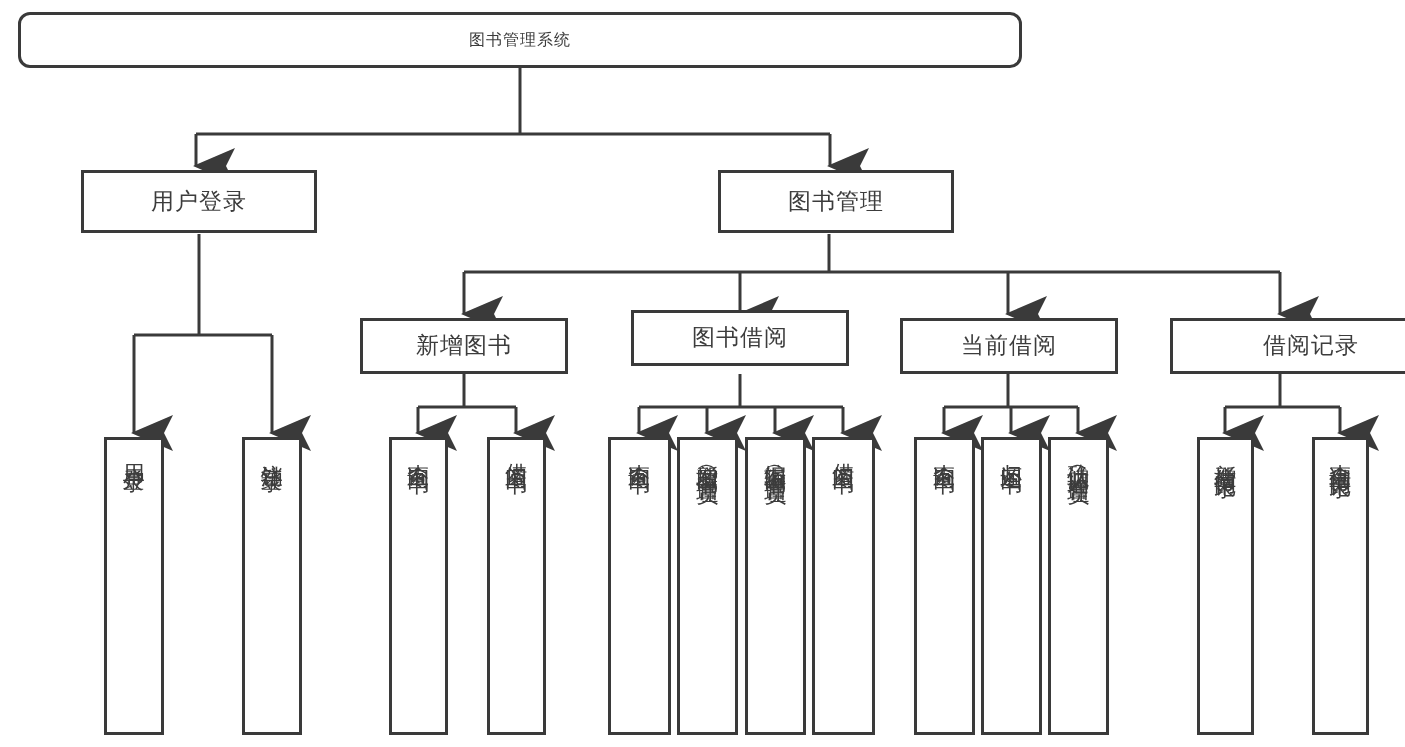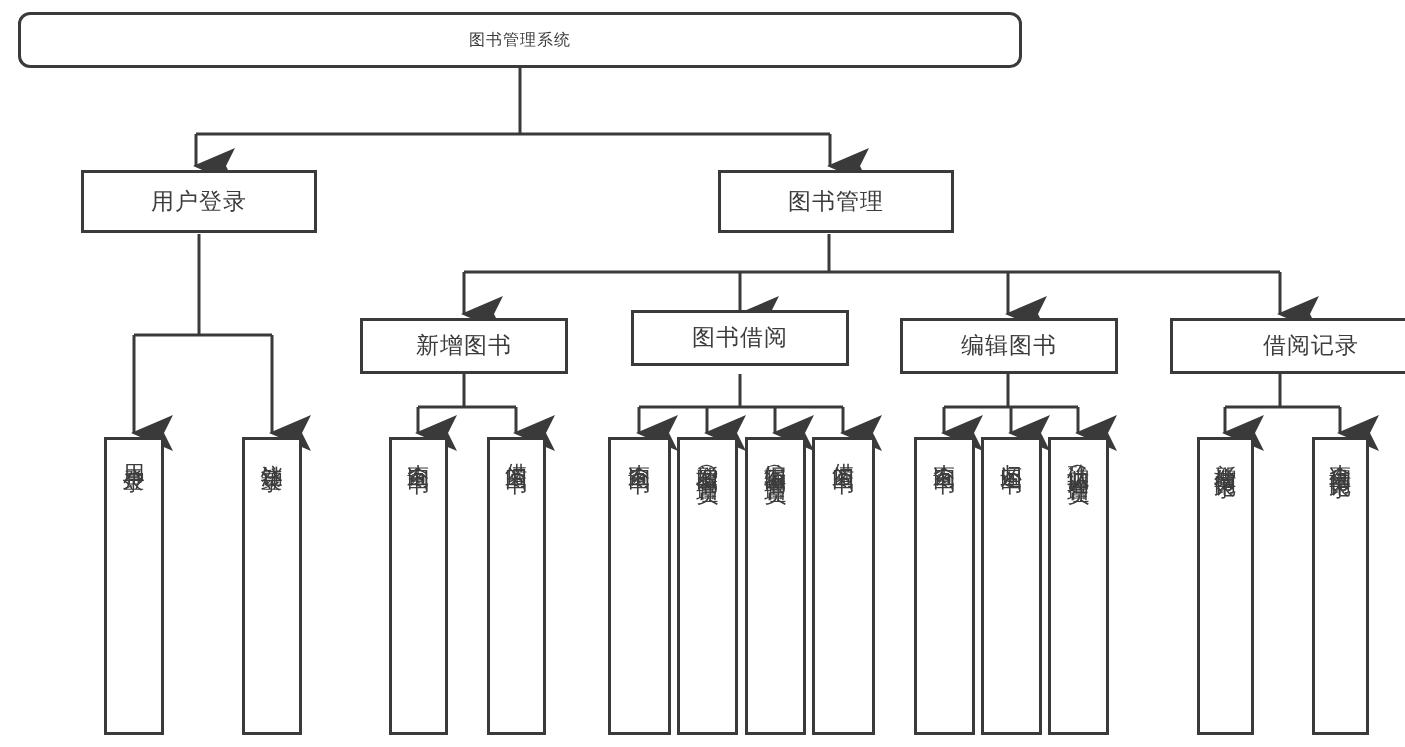--- a/index.html
+++ b/index.html
@@ -118,21 +118,21 @@
     <span class="label">图书管理</span>
   </div>
 
   <div class="node node-h" style="left:360px;top:318px;width:208px;height:56px;">
     <span class="label">新增图书</span>
   </div>
   <div class="node node-h" style="left:631px;top:310px;width:218px;height:56px;">
     <span class="label">图书借阅</span>
   </div>
   <div class="node node-h" style="left:900px;top:318px;width:218px;height:56px;">
-    <span class="label">编辑图书</span>
+    <span class="label">当前借阅</span>
   </div>
   <div class="node node-h" style="left:1170px;top:318px;width:245px;height:56px;padding-left:37px;">
     <span class="label">借阅记录</span>
   </div>
 
   <div class="node node-v" style="left:104px;top:437px;width:60px;height:298px;">
     <span class="label">用户登录</span>
   </div>
   <div class="node node-v" style="left:242px;top:437px;width:60px;height:298px;">
     <span class="label">注销登录</span>

